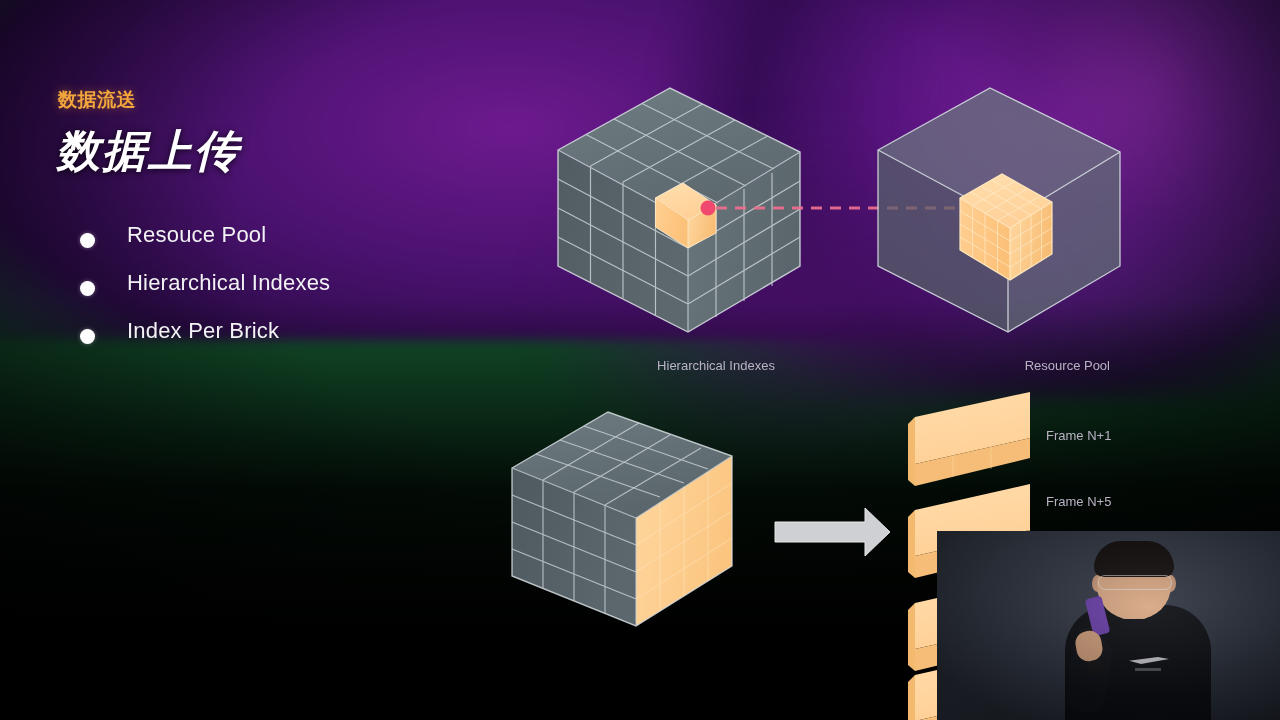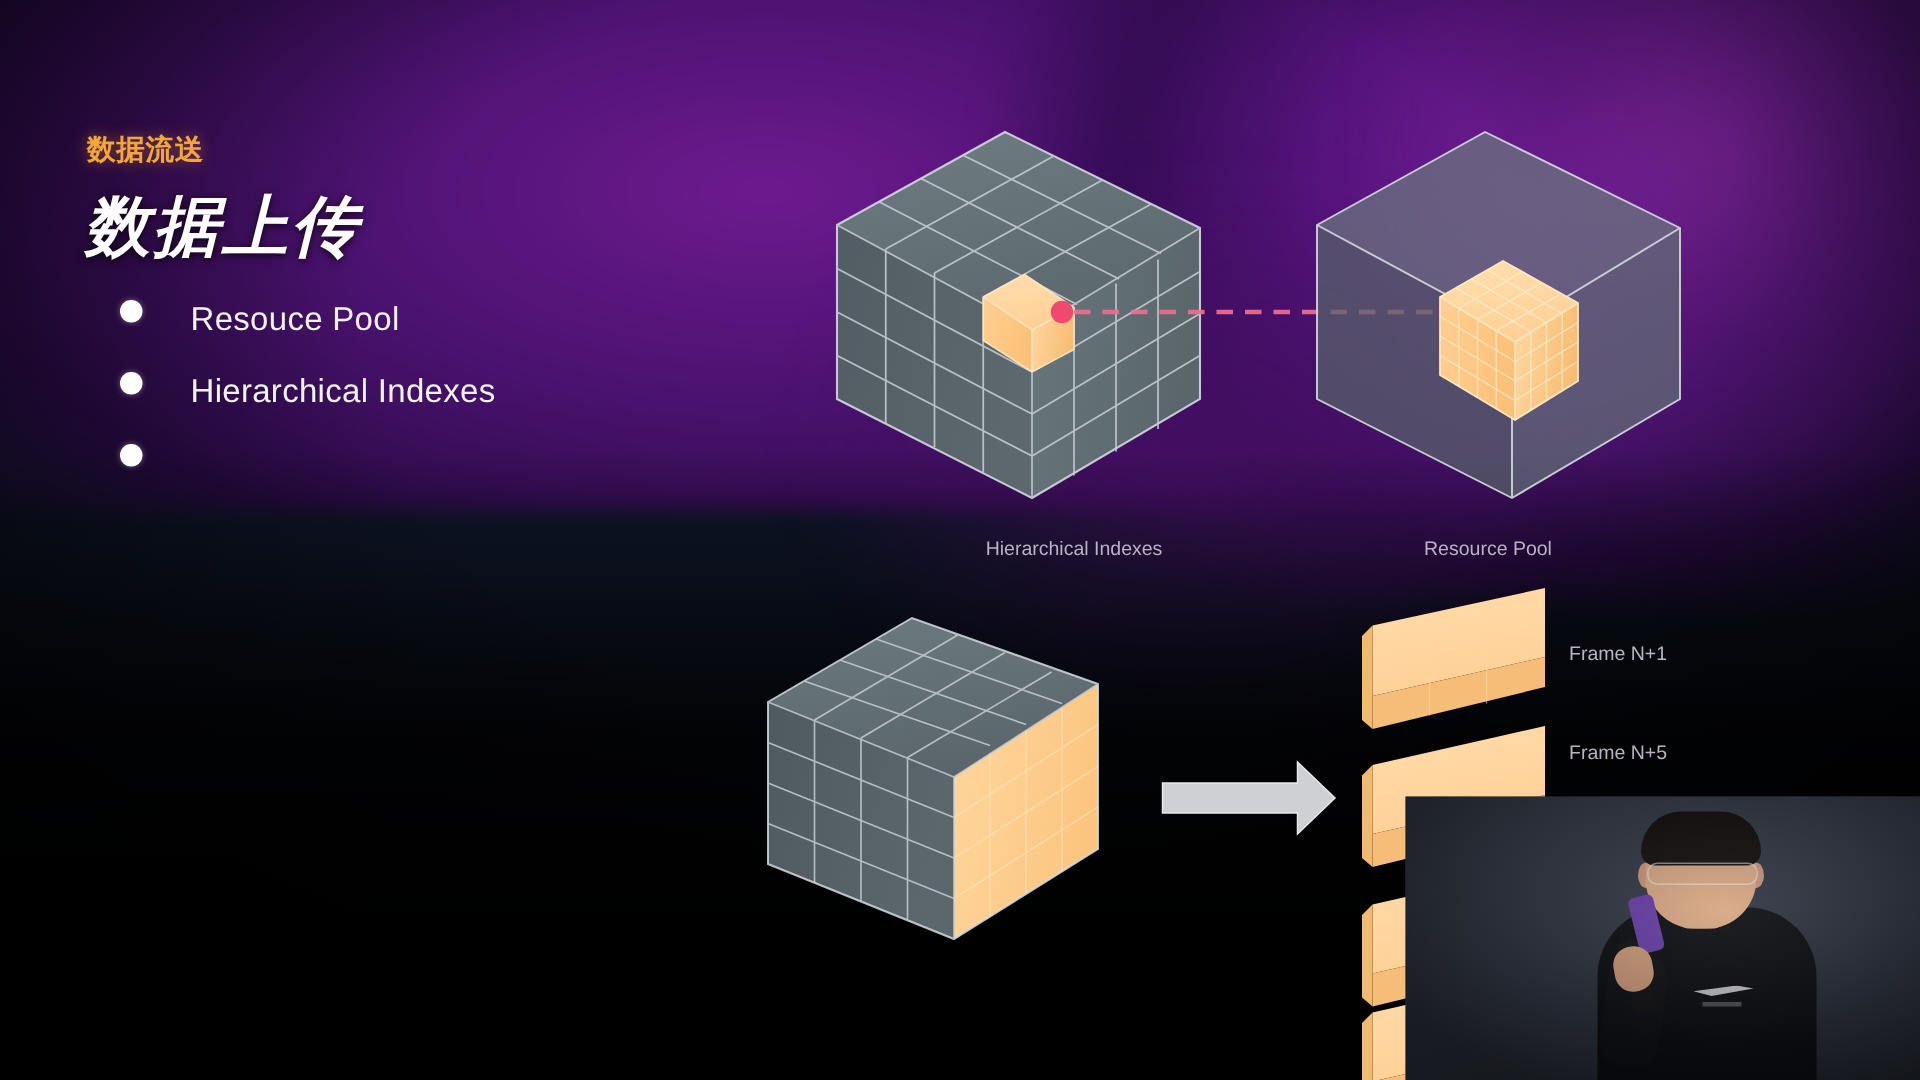--- a/index.html
+++ b/index.html
@@ -4,21 +4,21 @@
 <title>Slide</title>
 <style>
   html,body{margin:0;padding:0;background:#000;}
   body{
     width:1280px;height:720px;overflow:hidden;
     font-family:"Liberation Sans","DejaVu Sans",sans-serif;
     -webkit-font-smoothing:antialiased;
   }
   #slide{
     position:relative;width:1280px;height:720px;overflow:hidden;
-    background:#0f172a;
+    background:#14532d;
   }
   
   .bg-layer{position:absolute;inset:0;pointer-events:none;}
   .glow-a{
     position:absolute;left:-120px;top:-420px;width:1500px;height:760px;
     background:radial-gradient(ellipse 62% 58% at 42% 72%,
        #6d1a8e 0%, #4b1270 32%, #2a0a46 58%, rgba(14,3,25,0) 80%);
     filter:blur(6px);
   }
   .glow-b{
@@ -59,21 +59,21 @@
   }
   .title{
     position:absolute;left:56px;top:122px;
     font-size:44px;font-weight:bold;letter-spacing:2px;
     color:#ffffff;white-space:nowrap;
     text-shadow:0 1px 6px rgba(0,0,0,.8);
     font-style:italic;
   }
   .bullets{position:absolute;left:80px;top:200px;width:470px;}
   .bullet{
-    display:flex;align-items:flex-start;height:48px;
+    display:flex;align-items:flex-end;height:48px;
   }
   .bullet .dot{
     width:15px;height:15px;border-radius:50%;
     background:#ffffff;flex:0 0 auto;margin-right:32px;
     box-shadow:0 0 4px rgba(255,255,255,.35);
   }
   .bullet .txt{
     font-size:22px;color:#f2f2f4;letter-spacing:.2px;white-space:nowrap;
   }
 
@@ -173,20 +173,21 @@
     <div class="bullet">
       <span class="dot"></span>
       <span class="txt">Resouce Pool</span>
     </div>
     <div class="bullet">
       <span class="dot"></span>
       <span class="txt">Hierarchical Indexes</span>
     </div>
     <div class="bullet">
       <span class="dot"></span>
+      <span class="txt">Index Per Brick</span>
     </div>
   </div>
 
   <div class="fig" style="left:540px;top:80px;width:620px;height:280px;">
     <svg width="620" height="280" viewBox="0 0 620 280">
       <defs>
         <linearGradient id="gTop" x1="0" y1="0" x2="0.4" y2="1">
           <stop offset="0%" stop-color="#6f7d83"></stop>
             <stop offset="100%" stop-color="#5c686e"></stop>
         </linearGradient>
@@ -308,21 +309,21 @@
             <polygon points="420,118 462,94 512,122 512,174 470,200 420,170"></polygon>
             <line x1="470" y1="148" x2="470" y2="200"></line>
             <line x1="420" y1="118" x2="470" y2="148"></line>
             <line x1="470" y1="148" x2="512" y2="122"></line>
           </g>
         </g>
       </g>
     </svg>
 
     <div class="cap" style="left:76px;top:278px;width:200px;">Hierarchical Indexes</div>
-    <div class="cap" style="left:352px;top:278px;width:200px;">Resource Pool</div>
+    <div class="cap" style="left:370px;top:278px;width:200px;text-align:right;">Resource Pool</div>
   </div>
 
   <div class="fig" style="left:490px;top:390px;width:580px;height:320px;">
     <svg width="580" height="320" viewBox="0 0 580 320">
       <defs>
         <linearGradient id="bTop" x1="0" y1="0" x2="0.3" y2="1">
           <stop offset="0%" stop-color="#6d7a80"></stop>
             <stop offset="100%" stop-color="#5a666c"></stop>
         </linearGradient>
         <linearGradient id="bLeft" x1="0" y1="0" x2="1" y2="0.3">

